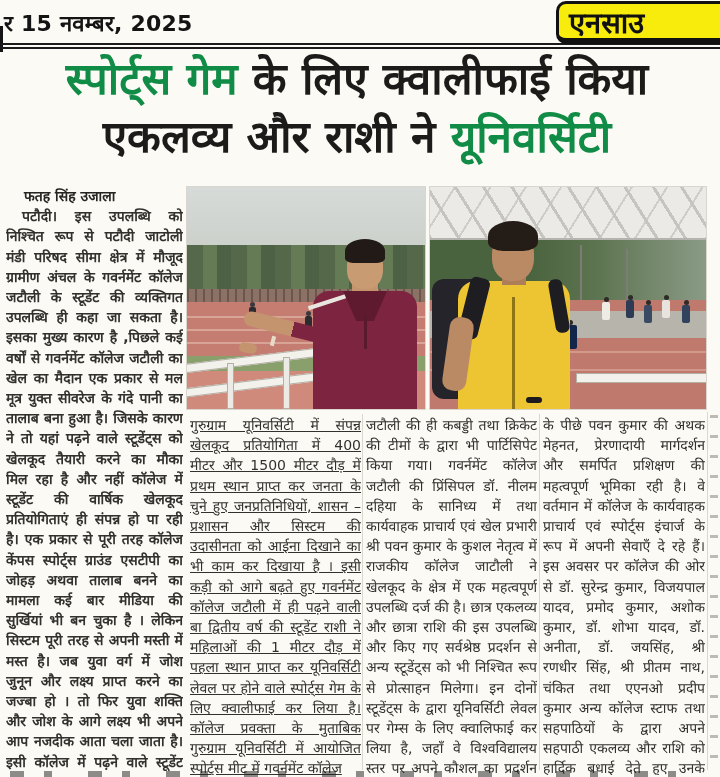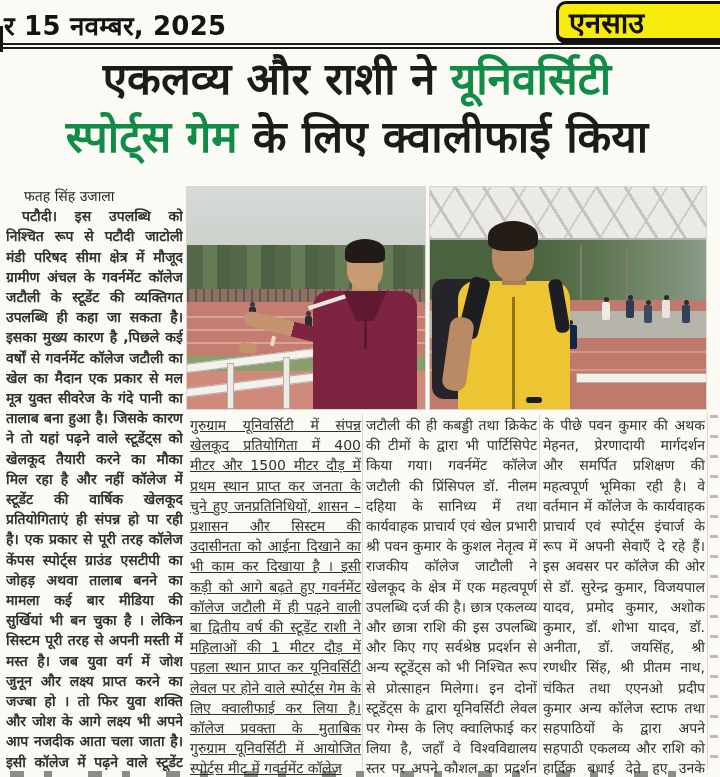--- a/index.html
+++ b/index.html
@@ -4,21 +4,21 @@
 <style>
   html,body{margin:0;padding:0;background:#e8e6e0;}
   #page{
     position:relative;width:720px;height:777px;margin:0 auto;
     background:#fbfaf5;overflow:hidden;
     font-family:"DejaVu Sans","Liberation Sans",sans-serif;
     color:#2e2d2a;
   }
   
   .date{
-    position:absolute;left:4px;top:7px;font-size:26px;font-weight:700;
+    position:absolute;left:4px;top:7px;font-size:22px;font-weight:700;
     color:#141414;letter-spacing:.2px;white-space:nowrap;
   }
   .rule{position:absolute;left:0;width:720px;background:#1a1a1a;height:2px;}
   .rule1{top:43px;} .rule2{top:47px;height:2px;}
   .badge{
     position:absolute;left:556px;top:1px;width:180px;height:34px;
     background:#f8ec0c;border:3px solid #111;border-right:none;
     border-bottom-width:6px;border-radius:10px 0 0 10px;
     display:flex;align-items:center;padding-left:10px;overflow:hidden;
     z-index:5;
@@ -30,21 +30,21 @@
     font-weight:800;font-size:44px;line-height:58px;letter-spacing:0;
     color:#1c1b19;
   }
   .headline .green{color:#118c47;}
   
   .col{
     position:absolute;font-size:14px;line-height:20.2px;text-align:justify;
     color:#33312d;
   }
   .col p{margin:0;}
-  .byline{font-weight:400;margin:0 0 0 18px !important;color:#262521;}
+  .byline{font-weight:700;margin:0 0 0 18px !important;color:#262521;}
   .indent{text-indent:16px;font-weight:bold;}
   #col1{left:6px;top:186px;width:177px;height:588px;overflow:hidden;}
   #col2{left:190px;top:415px;width:171px;height:360px;overflow:hidden;text-decoration:underline;}
   #col3{left:366px;top:415px;width:171px;height:360px;overflow:hidden;}
   #col4{left:543px;top:415px;width:162px;height:360px;overflow:hidden;}
   .colsep{position:absolute;width:1px;background:#dcd8d0;}
   
   .photo{
     position:absolute;top:186px;height:222px;overflow:hidden;
     background:#ccd2cf;border:1px solid #d9d6cf;
@@ -118,22 +118,22 @@
 
   <div class="leftNick"></div>
   <div class="date">र 15 नवम्बर, 2025</div>
   <div class="badge">
     <span>एनसाउ</span>
   </div>
   <div class="rule rule1"></div>
   <div class="rule rule2"></div>
 
   <div class="headline">
+    <div><span class="green">स्पोर्ट्स गेम</span><span> के लिए क्वालीफाई किया</span></div>
     <div><span>एकलव्य और राशी ने </span><span class="green">यूनिवर्सिटी</span></div>
-    <div><span class="green">स्पोर्ट्स गेम</span><span> के लिए क्वालीफाई किया</span></div>
   </div>
 
   <div class="col" id="col1">
     <p class="byline">फतह सिंह उजाला</p>
     <p class="indent">पटौदी। इस उपलब्धि को निश्चित रूप से पटौदी जाटोली मंडी परिषद सीमा क्षेत्र में मौजूद ग्रामीण अंचल के गवर्नमेंट कॉलेज जटौली के स्टूडेंट की व्यक्तिगत उपलब्धि ही कहा जा सकता है। इसका मुख्य कारण है ,पिछले कई वर्षों से गवर्नमेंट कॉलेज जटौली का खेल का मैदान एक प्रकार से मल मूत्र युक्त सीवरेज के गंदे पानी का तालाब बना हुआ है। जिसके कारण ने तो यहां पढ़ने वाले स्टूडेंट्स को खेलकूद तैयारी करने का मौका मिल रहा है और नहीं कॉलेज में स्टूडेंट की वार्षिक खेलकूद प्रतियोगिताएं ही संपन्न हो पा रही है। एक प्रकार से पूरी तरह कॉलेज केंपस स्पोर्ट्स ग्राउंड एसटीपी का जोहड़ अथवा तालाब बनने का मामला कई बार मीडिया की सुर्खियां भी बन चुका है । लेकिन सिस्टम पूरी तरह से अपनी मस्ती में मस्त है। जब युवा वर्ग में जोश जुनून और लक्ष्य प्राप्त करने का जज्बा हो । तो फिर युवा शक्ति और जोश के आगे लक्ष्य भी अपने आप नजदीक आता चला जाता है। इसी कॉलेज में पढ़ने वाले स्टूडेंट बीए द्वितीय वर्ष के एकलव्य के द्वारा</p>
   </div>
 
   <div class="photo" id="photoL" title="student in maroon polo shirt leaning on white railing in front of running track">
     <div class="skyL"></div>
     <div class="treesL"></div>

